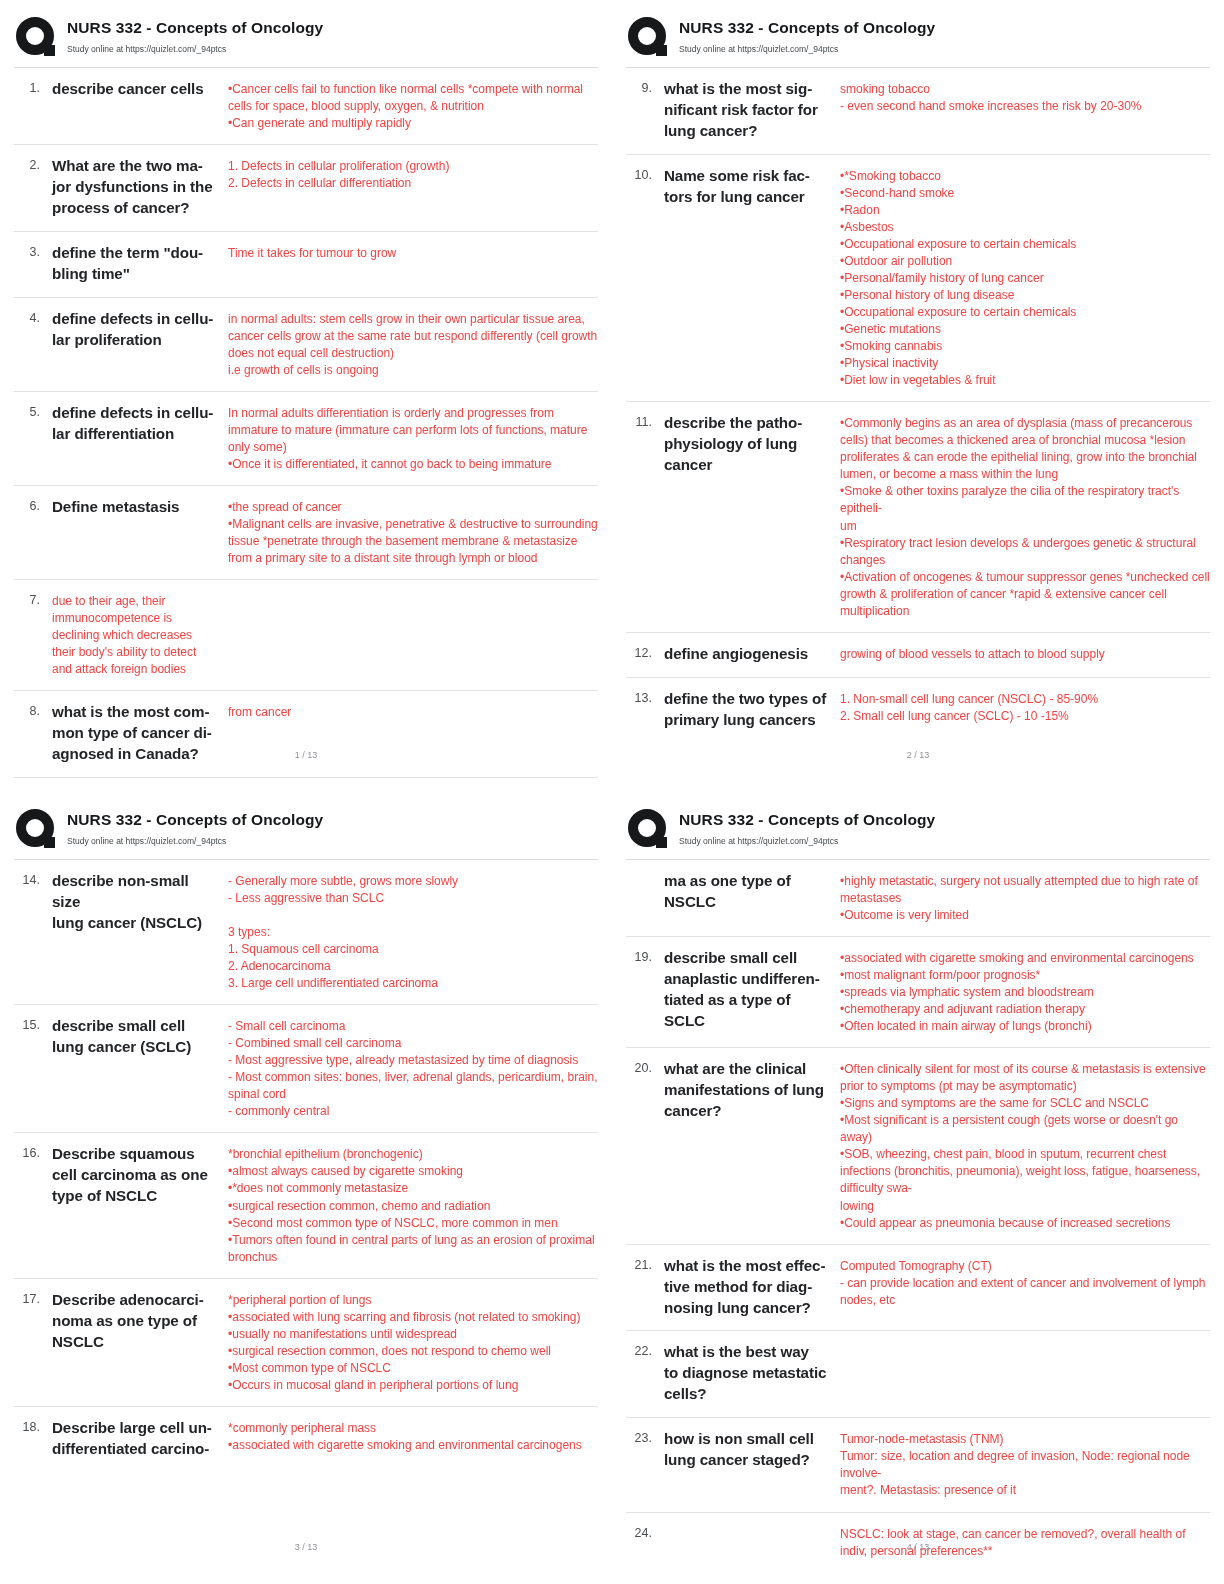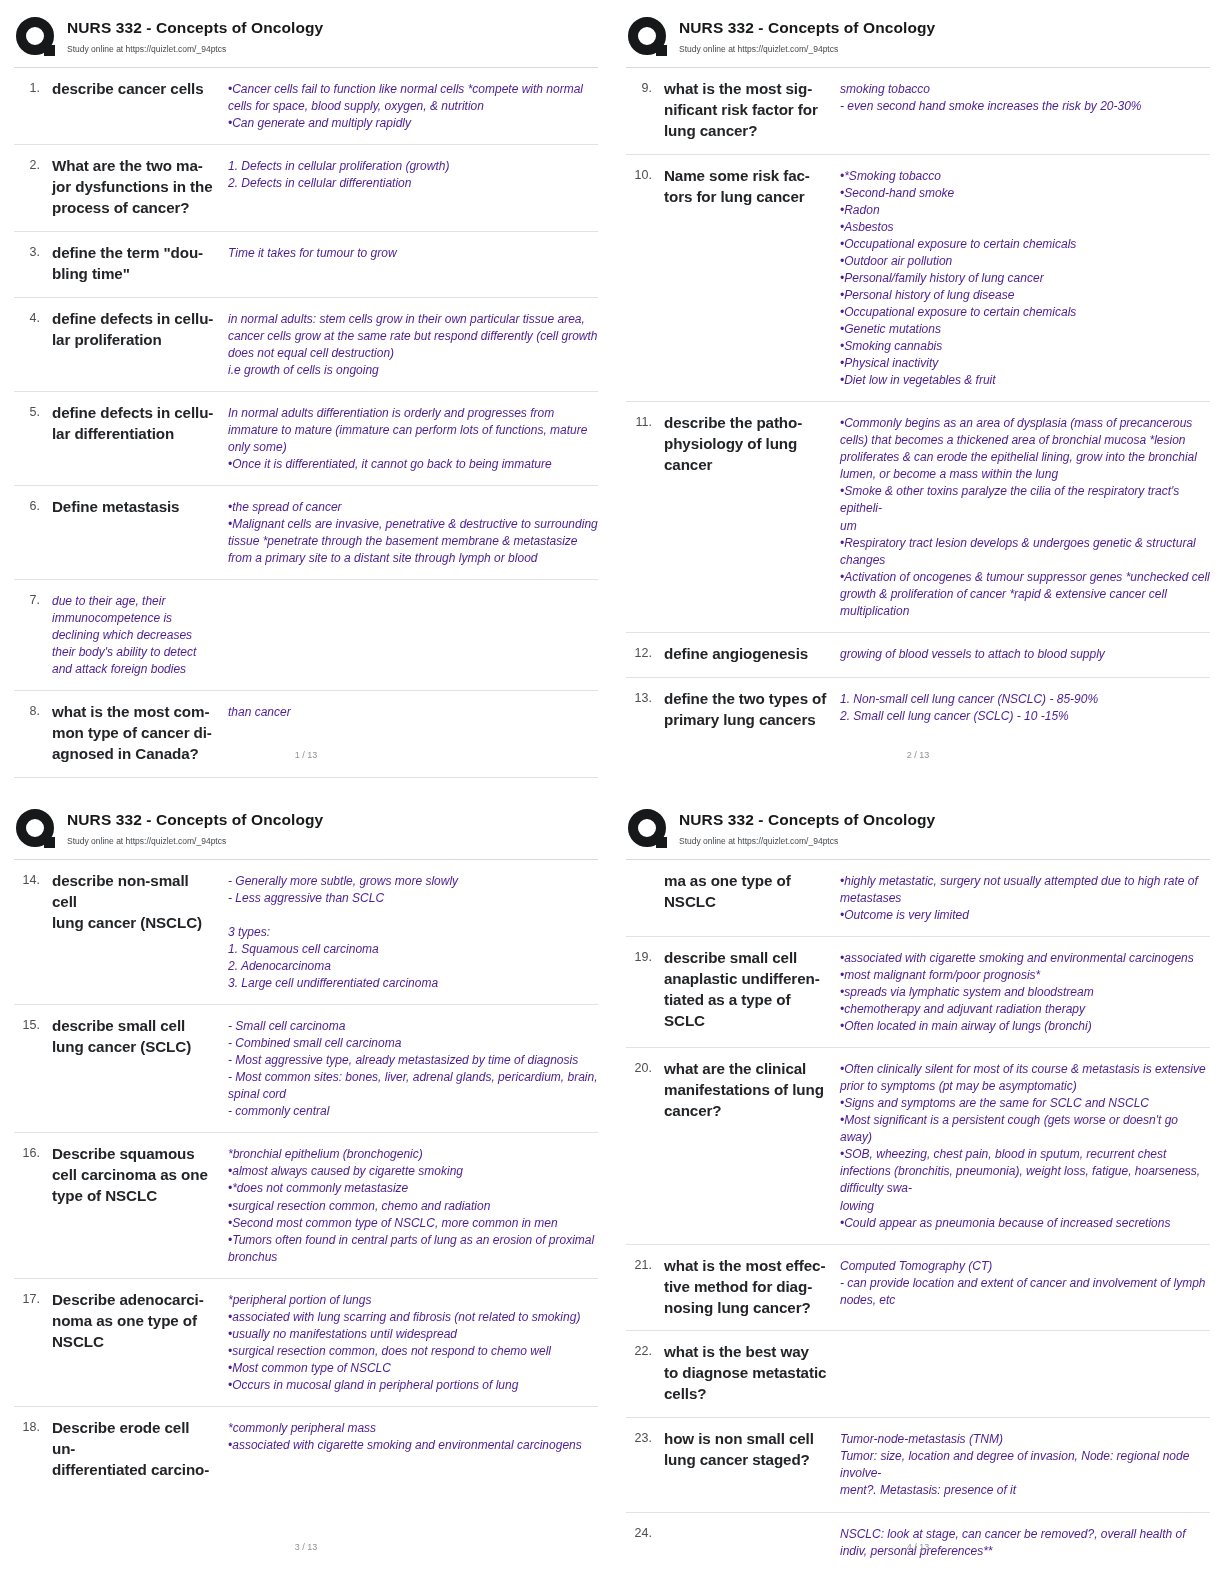--- a/index.html
+++ b/index.html
@@ -41,24 +41,23 @@
   .page-1 .cards .card:last-child { border-bottom:1px solid #e2e2e2; }
   .card-num {
     font-size:12.5px; color:#4b4f52; text-align:right;
     padding-top:2px;
   }
   .card-q {
     font-size:15.2px; font-weight:bold; color:#222427;
     line-height:1.38; white-space:pre-line; letter-spacing:-0.1px;
   }
   .card-a {
-    font-size:12px; color:#4c1d95;
+    font-size:12px; color:#ef4444;
     line-height:1.42; white-space:pre-line;
     padding-top:2px;
-    font-style:italic;
   }
   .page-footer {
     position:absolute; left:0; right:0; bottom:32px;
     text-align:center; font-size:9px; color:#8f9296;
   }
 </style>
 </head>
 <body>
 
 <div class="sheet">
@@ -124,21 +123,21 @@
   <div class="card">
     <div class="card-num">7.</div>
     <div class="card-a">due to their age, their immunocompetence is declining which decreases their body's ability to detect and attack foreign bodies</div>
   </div>
 
   <div class="card">
     <div class="card-num">8.</div>
     <div class="card-q">what is the most com-
 mon type of cancer di-
 agnosed in Canada?</div>
-    <div class="card-a">than cancer</div>
+    <div class="card-a">from cancer</div>
   </div>
 </div>
     <div class="page-footer">1 / 13</div>
   </section>
 
   <section class="page page-2">
     <div class="page-header">
       <div class="qlogo">
           <div class="ring"></div>
           <div class="tail"></div>
@@ -213,21 +212,21 @@
           <div class="tail"></div>
         </div>
       <div class="head-text">
         <div class="page-title">NURS 332 - Concepts of Oncology</div>
         <div class="page-subtitle">Study online at https://quizlet.com/_94ptcs</div>
       </div>
     </div>
     <div class="cards">
   <div class="card">
     <div class="card-num">14.</div>
-    <div class="card-q">describe non-small cell
+    <div class="card-q">describe non-small size
 lung cancer (NSCLC)</div>
     <div class="card-a">- Generally more subtle, grows more slowly
 - Less aggressive than SCLC
 
 3 types:
 1. Squamous cell carcinoma
 2. Adenocarcinoma
 3. Large cell undifferentiated carcinoma</div>
   </div>
 
@@ -263,21 +262,21 @@
     <div class="card-a">*peripheral portion of lungs
 •associated with lung scarring and fibrosis (not related to smoking)
 •usually no manifestations until widespread
 •surgical resection common, does not respond to chemo well
 •Most common type of NSCLC
 •Occurs in mucosal gland in peripheral portions of lung</div>
   </div>
 
   <div class="card">
     <div class="card-num">18.</div>
-    <div class="card-q">Describe erode cell un-
+    <div class="card-q">Describe large cell un-
 differentiated carcino-</div>
     <div class="card-a">*commonly peripheral mass
 •associated with cigarette smoking and environmental carcinogens</div>
   </div>
 </div>
     <div class="page-footer">3 / 13</div>
   </section>
 
   <section class="page page-4">
     <div class="page-header">

